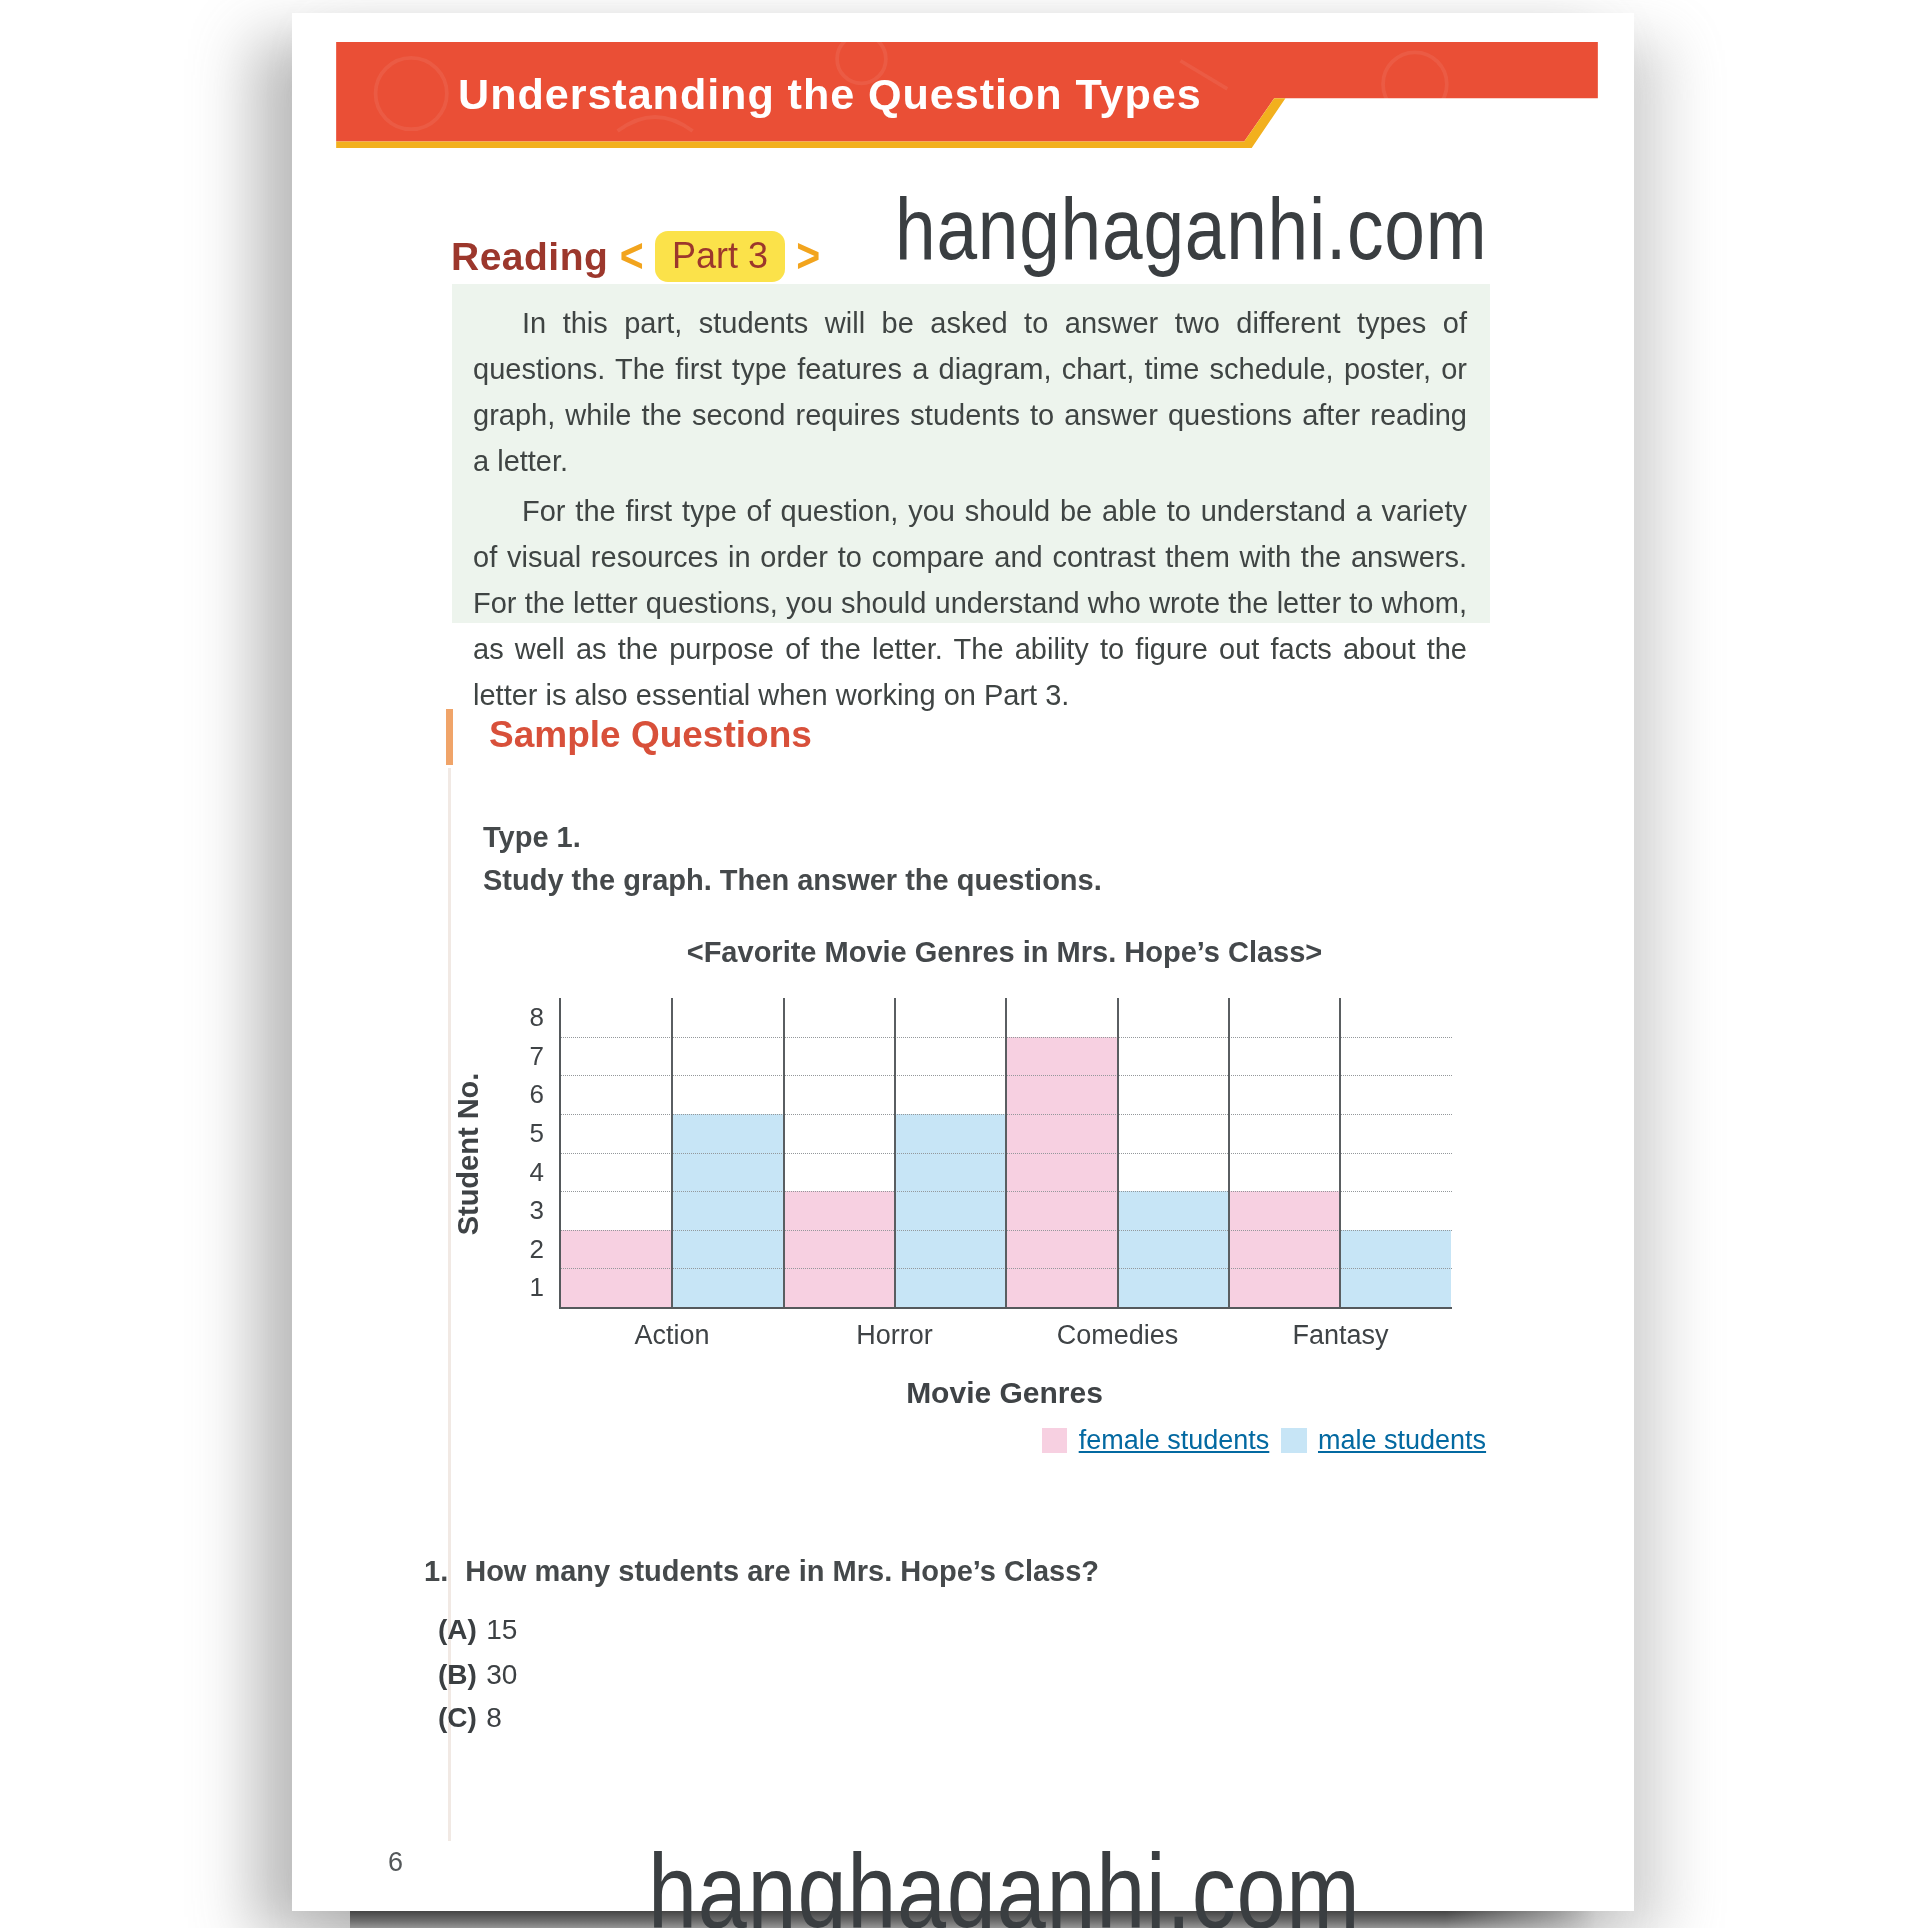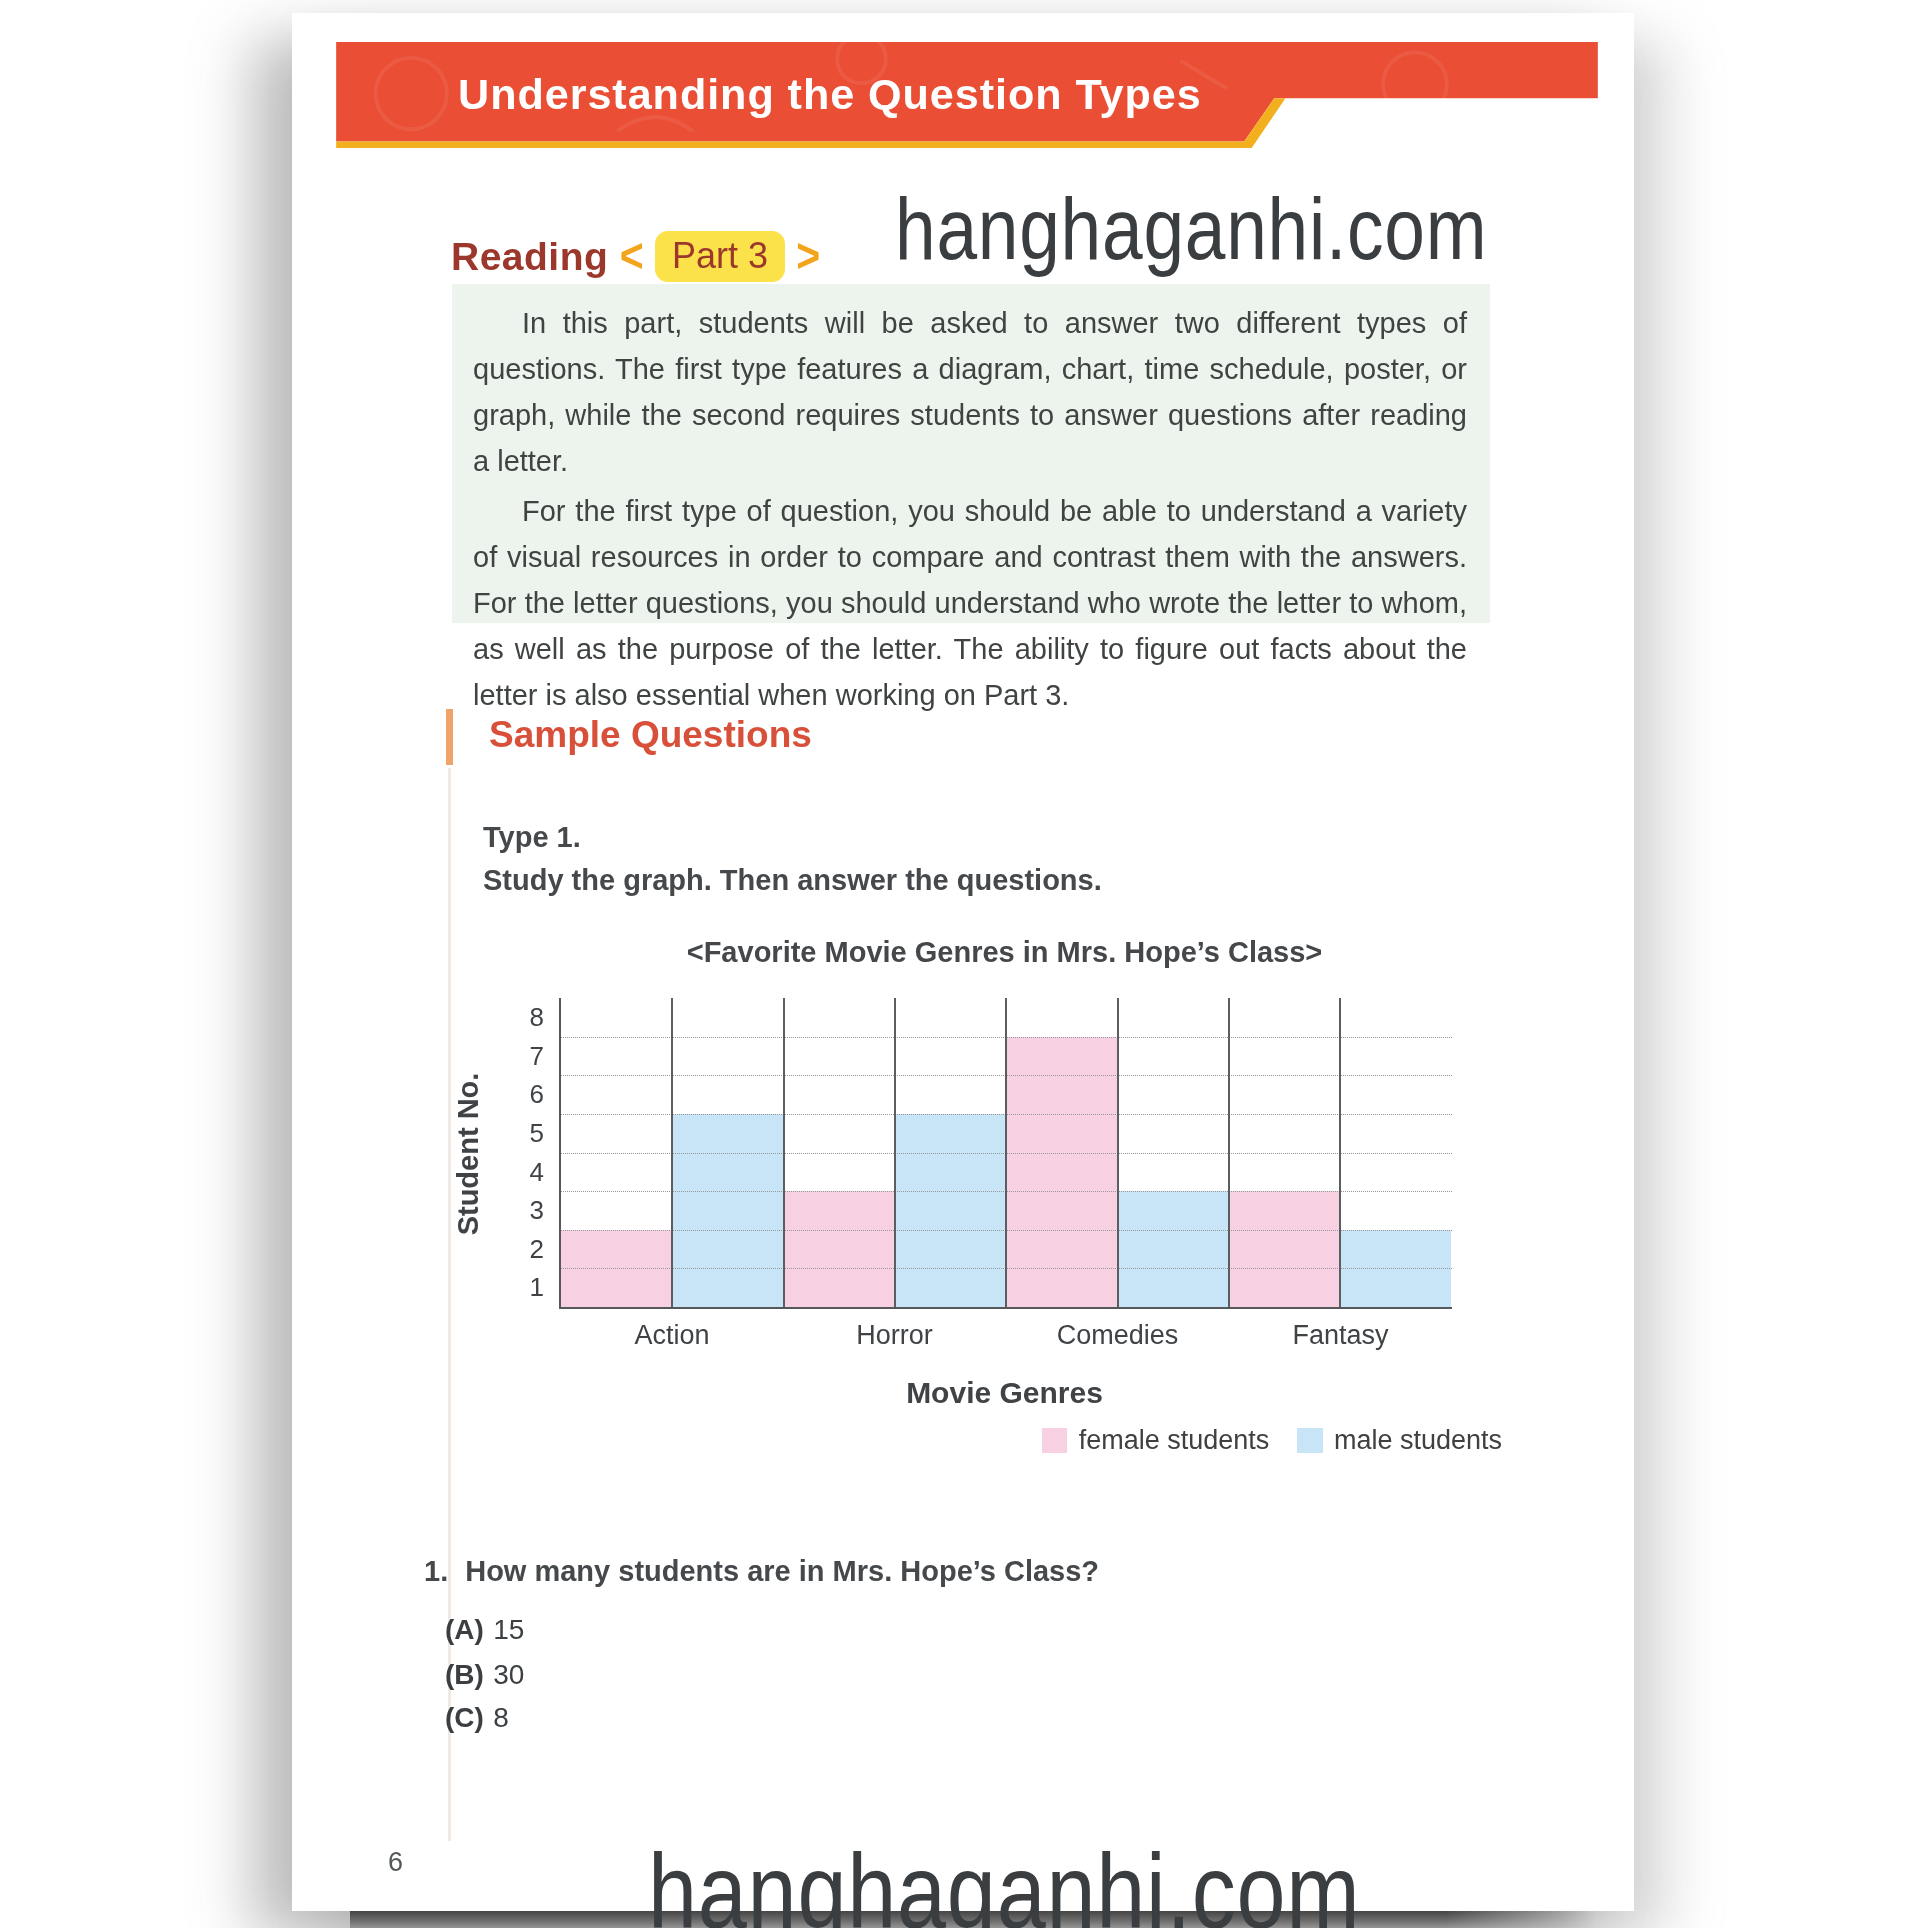--- a/index.html
+++ b/index.html
@@ -58,26 +58,26 @@
   .plot{left:267px;top:985px;width:891px;height:309px;
         border-left:2.8px solid #55595c;border-bottom:2.8px solid #55595c;}
   .bar{position:absolute;bottom:0;z-index:1;}
   .vline{position:absolute;top:0;bottom:0;width:1.9px;background:#5a5e61;z-index:3;}
   .hgrid{position:absolute;left:0;right:0;height:0;border-top:1.9px dotted #94989b;z-index:2;}
   .ytick{position:absolute;width:41px;text-align:right;font-size:26px;color:#3f4346;}
   .xtick{position:absolute;top:322px;width:169px;text-align:center;font-size:27px;color:#3f4346;}
   .ylabel{left:19px;top:1122px;width:320px;height:38px;text-align:center;
           font-size:29px;font-weight:bold;color:#3f4346;transform:rotate(-90deg);}
   .xlabel{left:267px;top:1363px;width:891px;text-align:center;font-size:30px;font-weight:bold;color:#3f4346;}
-  .legend{left:750px;top:1412px;display:flex;align-items:center;gap:28px;font-size:27px;color:#404040;}
+  .legend{left:750px;top:1412px;display:flex;align-items:center;gap:12px;font-size:27px;color:#0369a1;text-decoration:underline;}
   .legend-item{display:flex;align-items:center;gap:11.3px;}
   .swatch{width:25.4px;height:25.4px;display:inline-block;}
   
   .question-row{left:132px;top:1542px;display:flex;gap:17px;font-size:29px;font-weight:bold;color:#45494b;}
-  .option{position:absolute;left:153px;font-size:28px;color:#3c4043;}
+  .option{position:absolute;left:146px;font-size:28px;color:#3c4043;}
   .option .opt-label{font-weight:bold;color:#3b3f42;margin-right:9.4px;}
   .explanation{left:179px;top:1753px;display:flex;align-items:flex-start;gap:13px;}
   .tri-icon{width:0;height:0;border-left:16px solid #f2a286;border-top:10.4px solid transparent;
             border-bottom:10.4px solid transparent;margin-top:4.7px;}
   .expl-text{font-size:24.5px;color:#393d40;}
   .expl-text b{color:#2f3336;}
   .page-number{left:96px;top:1834px;font-size:27px;color:#54585a;}
 </style>
 </head>
 <body>

